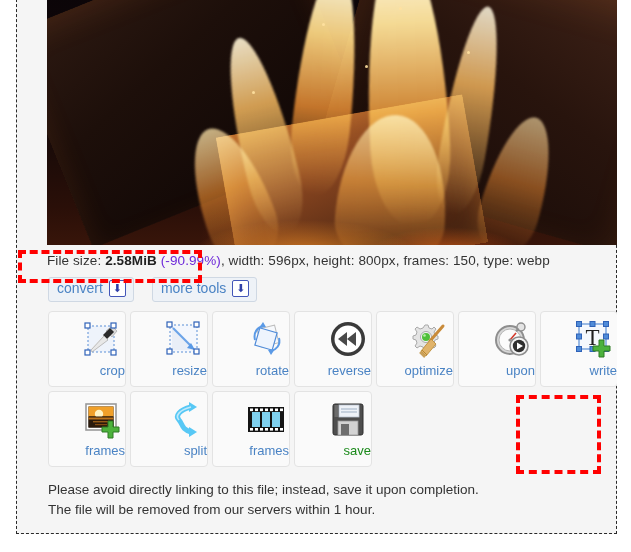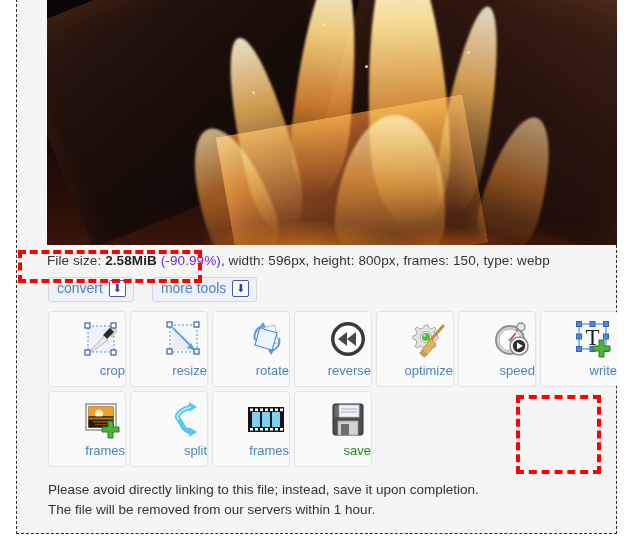--- a/index.html
+++ b/index.html
@@ -374,21 +374,21 @@
             <circle cx="21" cy="22" r="11" fill="#fbfbfb" stroke="#b4b4b4" stroke-width="1"></circle>
             <circle cx="32" cy="9" r="4" fill="#e4e4e4" stroke="#8e8e8e" stroke-width="1.4"></circle>
             <path d="M27 13 L30 11" stroke="#8e8e8e" stroke-width="2.4"></path>
             <path d="M21 22 L27 15" stroke="#d33a2c" stroke-width="1.6"></path>
             <circle cx="21" cy="22" r="1.6" fill="#8e8e8e"></circle>
             <circle cx="30" cy="28" r="9" fill="#f5f5f5" stroke="#8e8e8e" stroke-width="1.6"></circle>
             <circle cx="30" cy="28" r="6.2" fill="#2f2f2f"></circle>
             <path d="M28 24.6 L34 28 L28 31.4 Z" fill="#ffffff"></path>
           </svg>
         </div>
-        <div class="tlabel">speed</div>
+        <div class="tlabel">upon</div>
       </div>
 
       <div class="tool">
         <div class="glyph">
           <svg width="46" height="44" viewBox="0 0 46 44">
             <rect x="8" y="6" width="27" height="25" fill="#f5f8fd" stroke="#5b8fd6" stroke-width="1.2"></rect>
             <text x="21.5" y="27" font-family="Liberation Serif, serif" font-size="23" fill="#1f1f1f" text-anchor="middle">T</text>
             <g fill="#4f8bd8" stroke="#2f62b8" stroke-width="1">
               <rect x="5.5" y="3.5" width="5" height="5"></rect>
                 <rect x="19" y="3.5" width="5" height="5"></rect>

